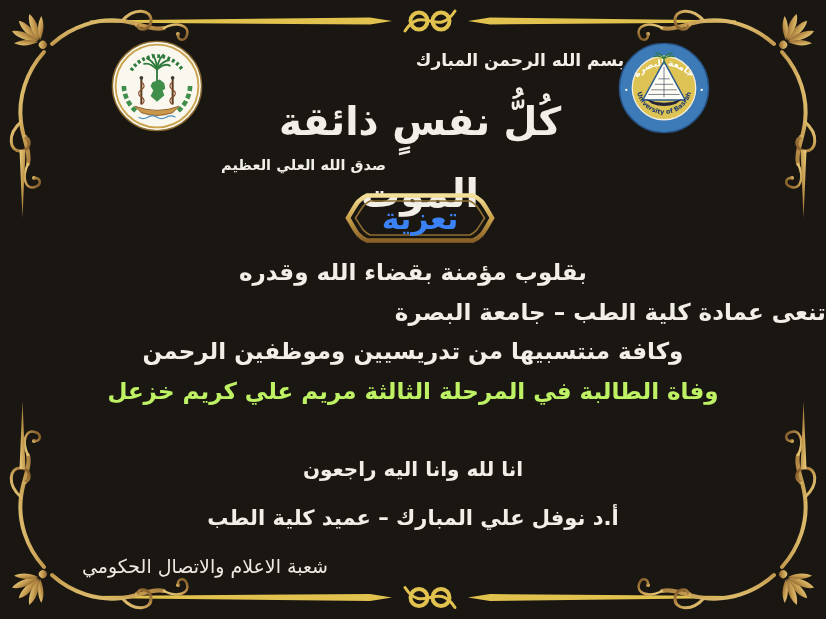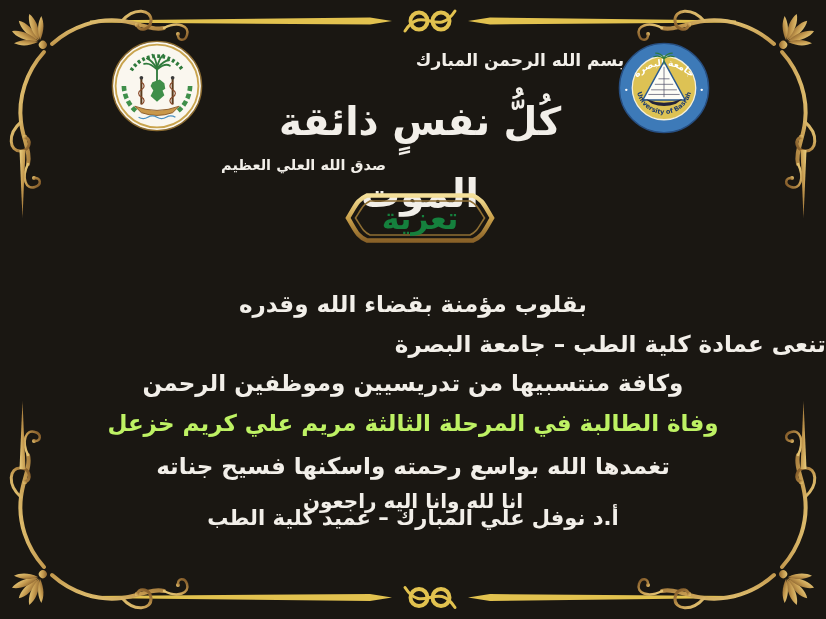--- a/index.html
+++ b/index.html
@@ -12,22 +12,22 @@
   .logo{position:absolute;z-index:3;}
   .logo-college{left:111px;top:40px;width:92px;height:92px;}
   .logo-univ{left:618px;top:42px;width:92px;height:92px;}
   .txt{position:absolute;z-index:4;color:#f2efe9;text-align:center;direction:rtl;}
   .bismillah{left:410px;top:50px;width:220px;font-size:17px;font-weight:bold;}
   .verse{left:225px;top:86px;width:390px;font-size:39px;font-weight:bold;line-height:72px;}
   .attribution{left:213px;top:157px;width:165px;font-size:14.5px;font-weight:bold;margin-left:8px;}
   .badge-wrap{position:absolute;left:342px;top:186px;width:156px;height:64px;z-index:4;}
   .badge-wrap svg{position:absolute;left:0;top:0;}
   .badge-label{position:absolute;left:0;top:0;width:156px;height:64px;display:flex;
-    align-items:center;justify-content:center;color:#15803d;font-size:30px;font-weight:bold;direction:rtl;}
-  .line{left:0;width:826px;font-size:23px;font-weight:bold;letter-spacing:0;margin-top:32px;}
+    align-items:center;justify-content:center;color:#3b82f6;font-size:30px;font-weight:bold;direction:rtl;}
+  .line{left:0;width:826px;font-size:23px;font-weight:bold;letter-spacing:0;}
   .l1{top:259px;}
   .l2{top:299px;text-align:right;}
   .l3{top:338px;}
   .l4{top:378px;color:#bef264;}
   .l5{top:421px;}
   .l6{top:457px;font-size:20px;}
   .signature{left:0;top:506px;width:826px;font-size:21px;font-weight:bold;}
   .department{left:55px;top:555px;width:300px;font-size:19px;font-weight:normal;color:#eeeae2;}
 </style>
 </head>
@@ -163,18 +163,18 @@
       </defs>
       <path d="M13.5,32 C20,22 21,18.5 28,15 L128,15 C135,18.5 136,22 142.5,32 C136,42 135,45.5 128,49 L28,49 C21,45.5 20,42 13.5,32 Z" fill="none" stroke="#8f6f33" stroke-width="1.6"></path>
     </svg>
     <div class="badge-label">تعزية</div>
   </div>
 
   <div class="txt line l1">بقلوب مؤمنة بقضاء الله وقدره</div>
   <div class="txt line l2">تنعى عمادة كلية الطب – جامعة البصرة</div>
   <div class="txt line l3">وكافة منتسبيها من تدريسيين وموظفين الرحمن</div>
   <div class="txt line l4">وفاة الطالبة في المرحلة الثالثة مريم علي كريم خزعل</div>
-  <div class="txt line l5">تغمدها الله بواسع رحمته واسكنها فسيح جناته</div>
   <div class="txt line l6">انا لله وانا اليه راجعون</div>
 
   <div class="txt signature">أ.د نوفل علي المبارك – عميد كلية الطب</div>
+  <div class="txt department">شعبة الاعلام والاتصال الحكومي</div>
 
 </div>
 
 </body></html>

